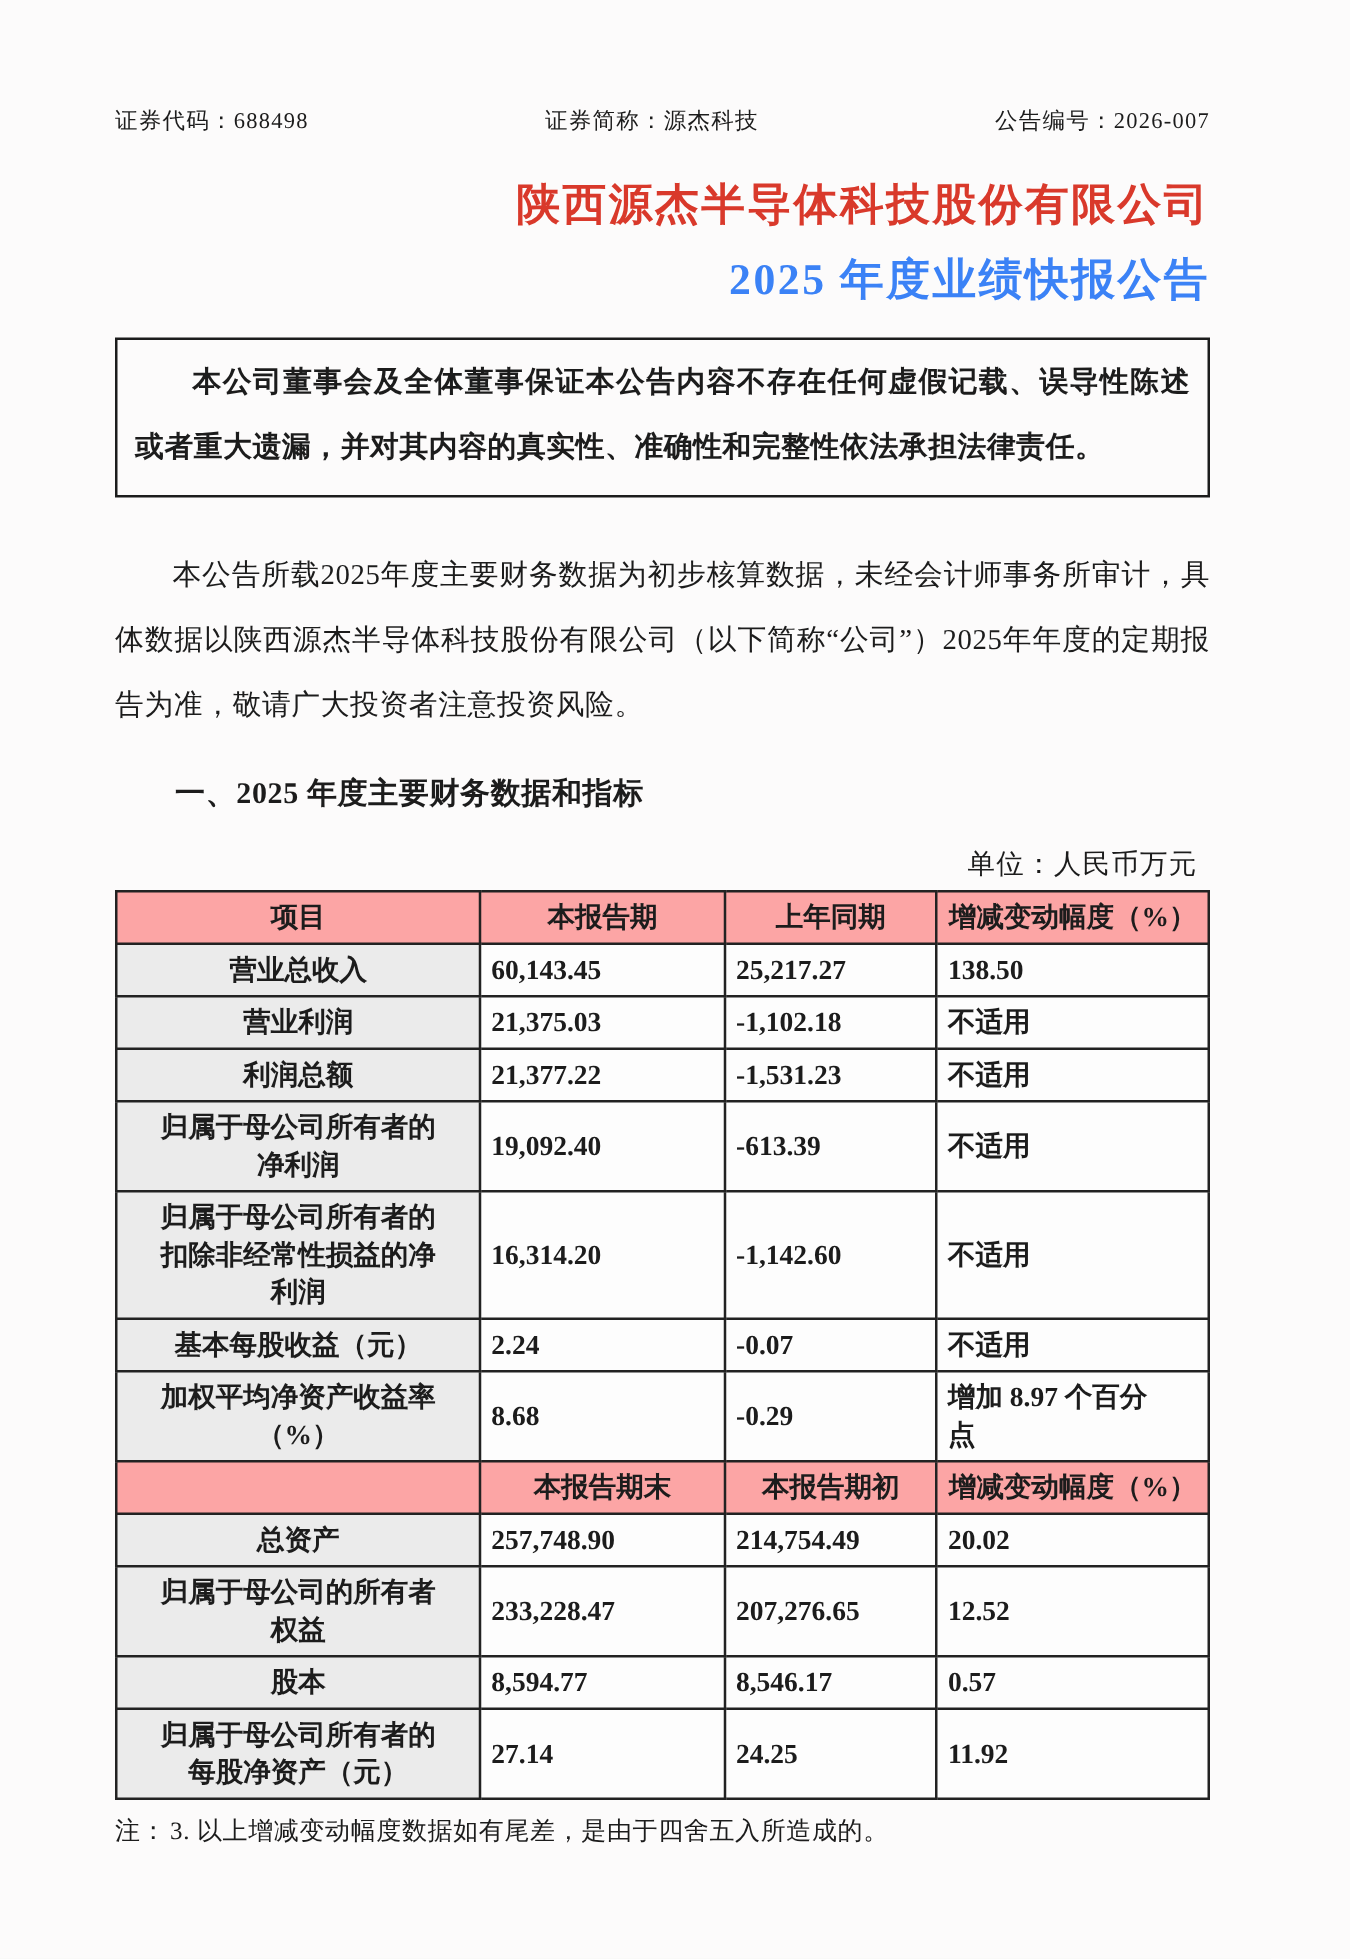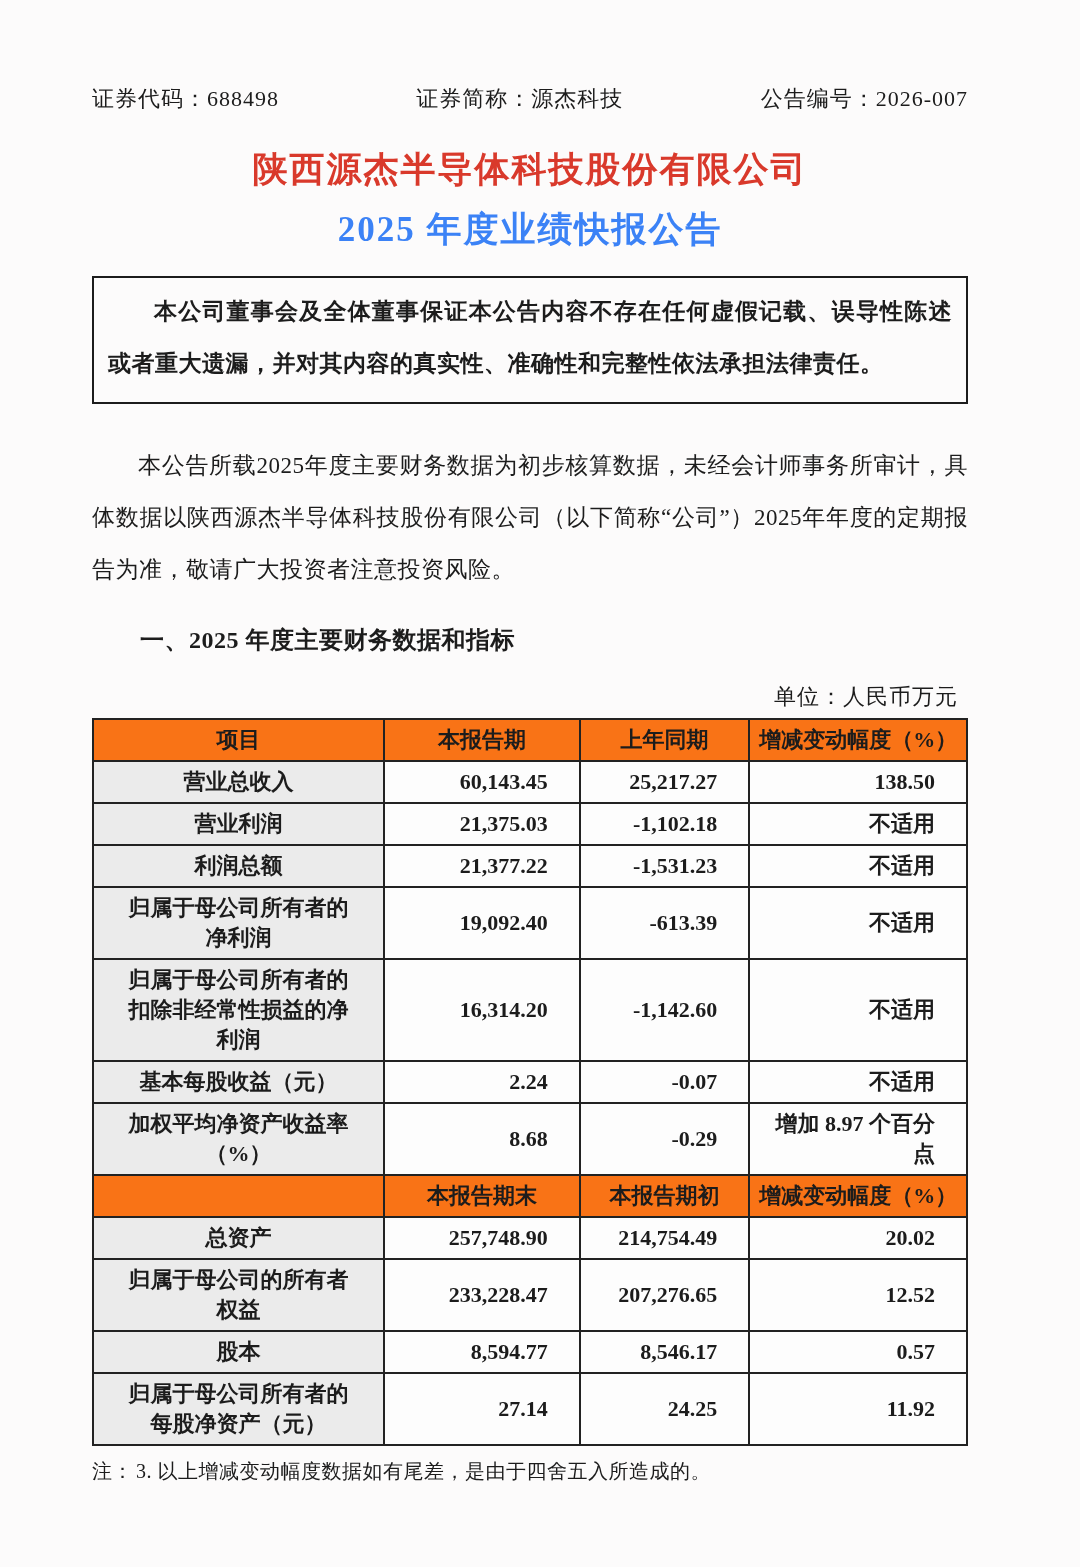--- a/index.html
+++ b/index.html
@@ -17,25 +17,25 @@
     background: #fcfbfb;
     box-sizing: border-box;
     padding: 84px 112px 0 92px;
     overflow: hidden;
   }
   
   .doc-info-row {
     display: flex;
     justify-content: space-between;
     align-items: baseline;
-    font-size: 22px;
+    font-size: 18px;
     letter-spacing: 1px;
   }
   
-  .title-block { text-align: center; margin-top: 26px; }
+  .title-block { text-align: right; margin-top: 26px; }
   .title-line {
     font-size: 35px;
     font-weight: bold;
     letter-spacing: 2px;
     line-height: 60px;
   }
   
   .disclaimer-box {
     margin-top: 16px;
     border: 2px solid #1c1c1c;
@@ -88,26 +88,26 @@
   .fin-table .col-label { width: 33.3%; }
   .fin-table .col-v1 { width: 22.4%; }
   .fin-table .col-v2 { width: 19.4%; }
   .fin-table .col-v3 { width: 24.9%; }
   .fin-table td.cell-label, .fin-table th.cell-label {
     background: #ebebeb;
     text-align: center;
     white-space: pre-line;
   }
   .fin-table td.cell-num {
-    text-align: right;
+    text-align: left;
     padding-right: 31px;
     background: #fdfdfd;
   }
   .fin-table tr.header-row th {
-    background: #f97316;
+    background: #fca5a5;
     text-align: center;
     font-weight: bold;
   }
   
   .notes-block {
     display: flex;
     margin-top: 8px;
     font-size: 20px;
     line-height: 34px;
     letter-spacing: 0.5px;

